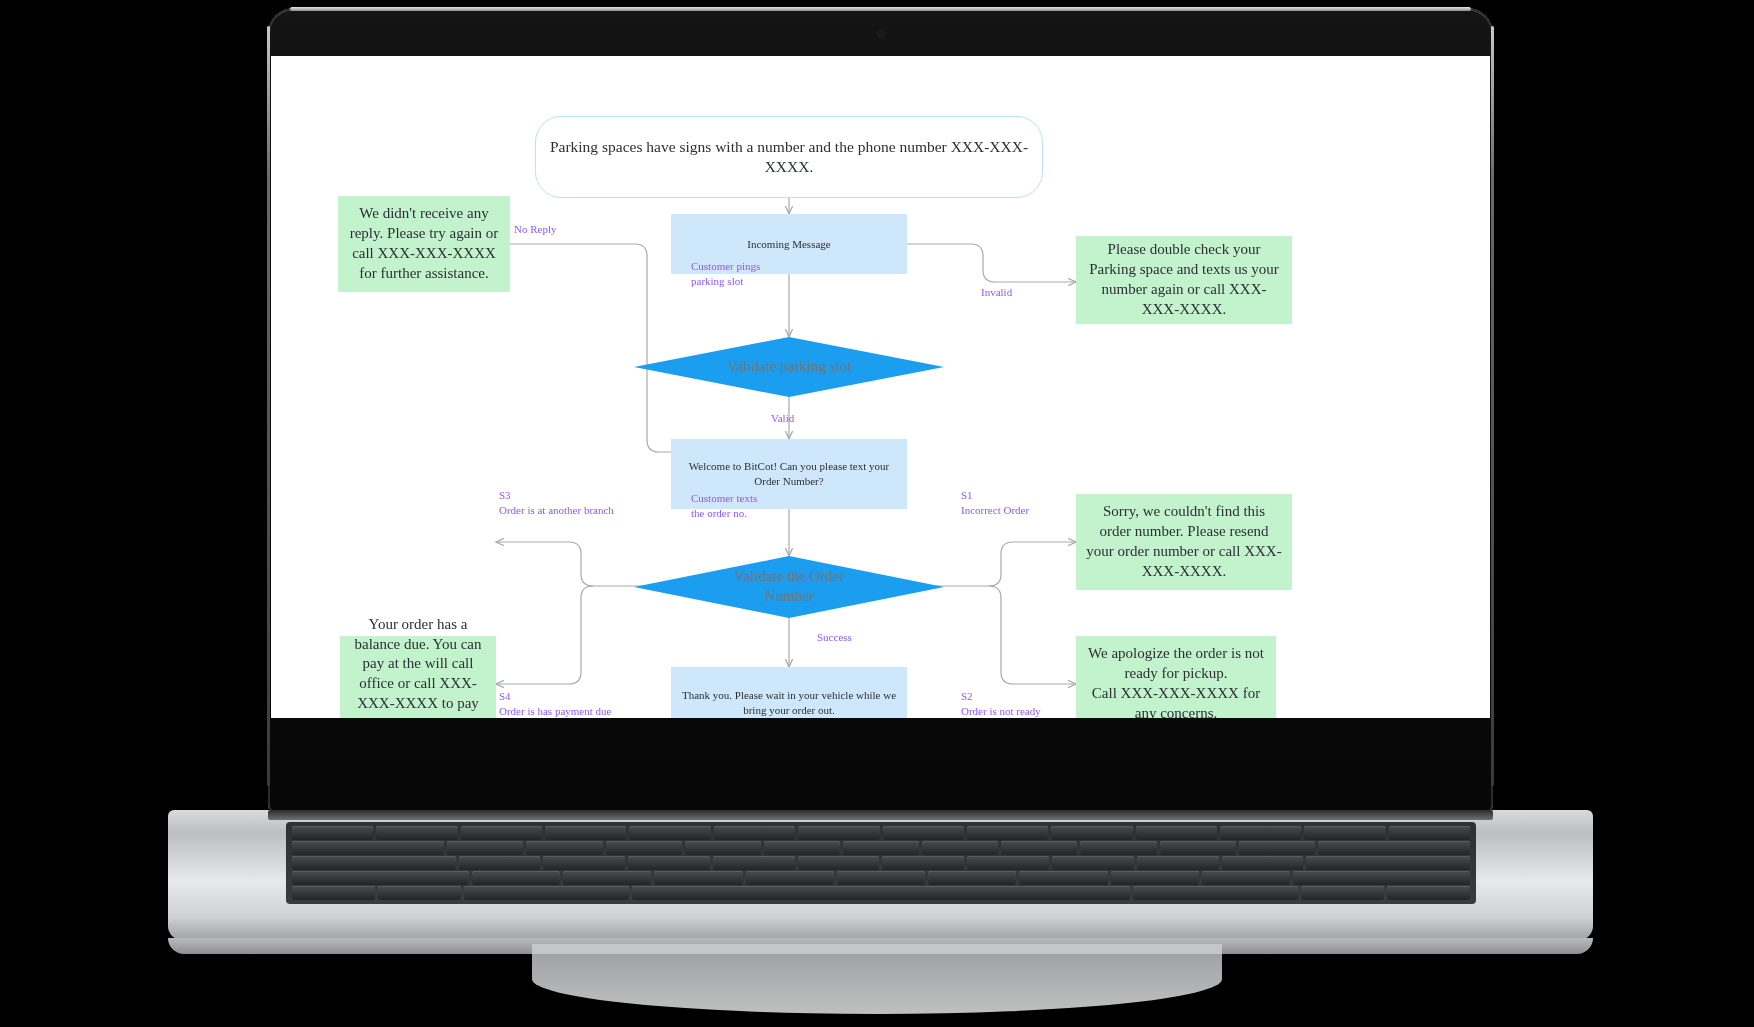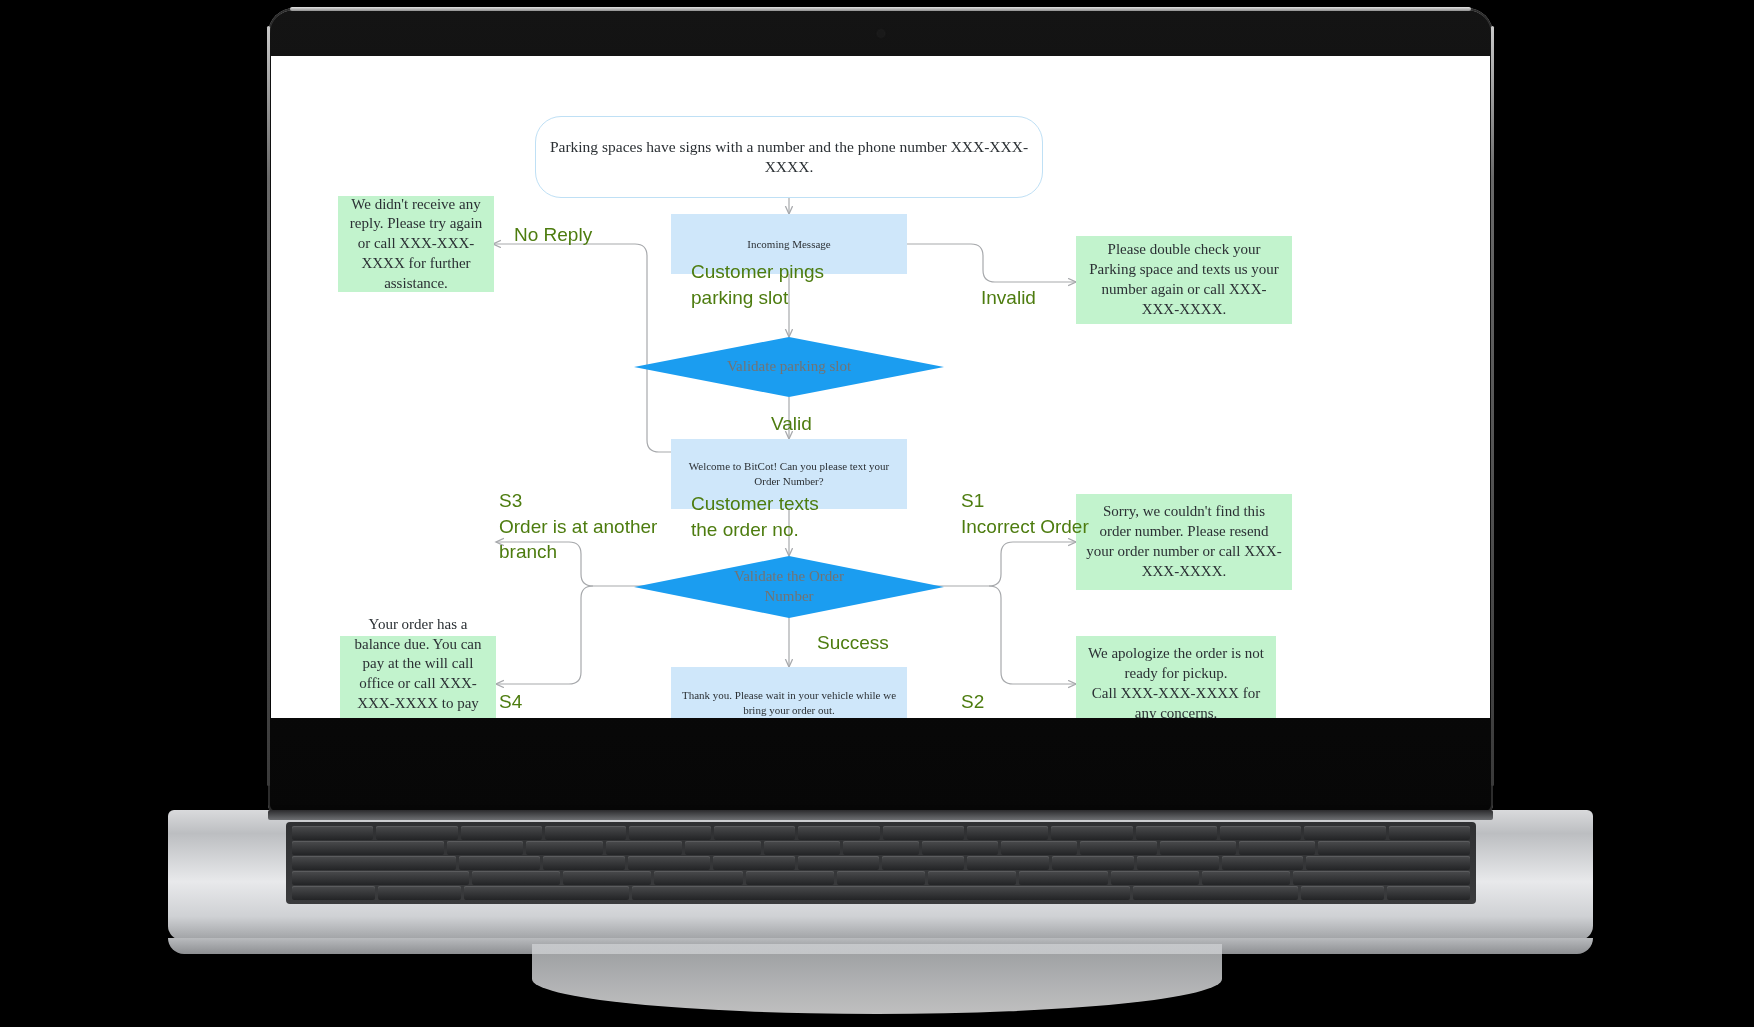--- a/index.html
+++ b/index.html
@@ -102,22 +102,22 @@
   }
   .diamond-bg {
     position:absolute; left:0; top:0; width:100%; height:100%;
     background:#1b9df0;
     clip-path: polygon(50% 0, 100% 50%, 50% 100%, 0 50%);
     z-index:-1;
   }
 
   .elabel {
     position:absolute;
-    font-family:Liberation Sans, sans-serif;
-    font-size:19px; color:#4d7c0f; line-height:1.35;
+    font-family:Liberation Serif, serif;
+    font-size:11px; color:#8b5cf6; line-height:1.35;
     white-space:pre-line;
   }
   .elabel.ctr { }
 </style>
 </head>
 <body>
 
 <div id="stage">
 
   <div class="laptop-lid">
@@ -166,21 +166,21 @@
             <path d="M718,530 q12,0 12,-12 l0,-20 q0,-12 12,-12 L805,486"></path>
 
             <path d="M718,530 q12,0 12,12 l0,74 q0,12 12,12 L805,628"></path>
           </g>
         </svg>
 
         <div class="node terminal" style="left:264px; top:60px; width:508px; height:82px;">Parking spaces have signs with a number and the phone number XXX-XXX-XXXX.</div>
 
         <div class="node msg" style="left:400px; top:158px; width:236px; height:60px;">Incoming Message</div>
 
-        <div class="node green" style="left:67px; top:140px; width:156px; height:96px;text-align:center;">We didn't receive any reply. Please try again or call XXX-XXX-XXXX for further assistance.</div>
+        <div class="node green" style="left:67px; top:140px; width:172px; height:96px;text-align:center;">We didn't receive any reply. Please try again or call XXX-XXX-XXXX for further assistance.</div>
 
         <div class="node green" style="left:805px; top:180px; width:216px; height:88px;">Please double check your Parking space and texts us your number again or call XXX-XXX-XXXX.</div>
 
         <div class="node decision" style="left:363px; top:281px; width:310px; height:60px;">
           <div class="diamond-bg"></div>
           <span>Validate parking slot</span>
         </div>
 
         <div class="node msg" style="left:400px; top:383px; width:236px; height:70px;">Welcome to BitCot! Can you please text your Order Number?</div>
 

